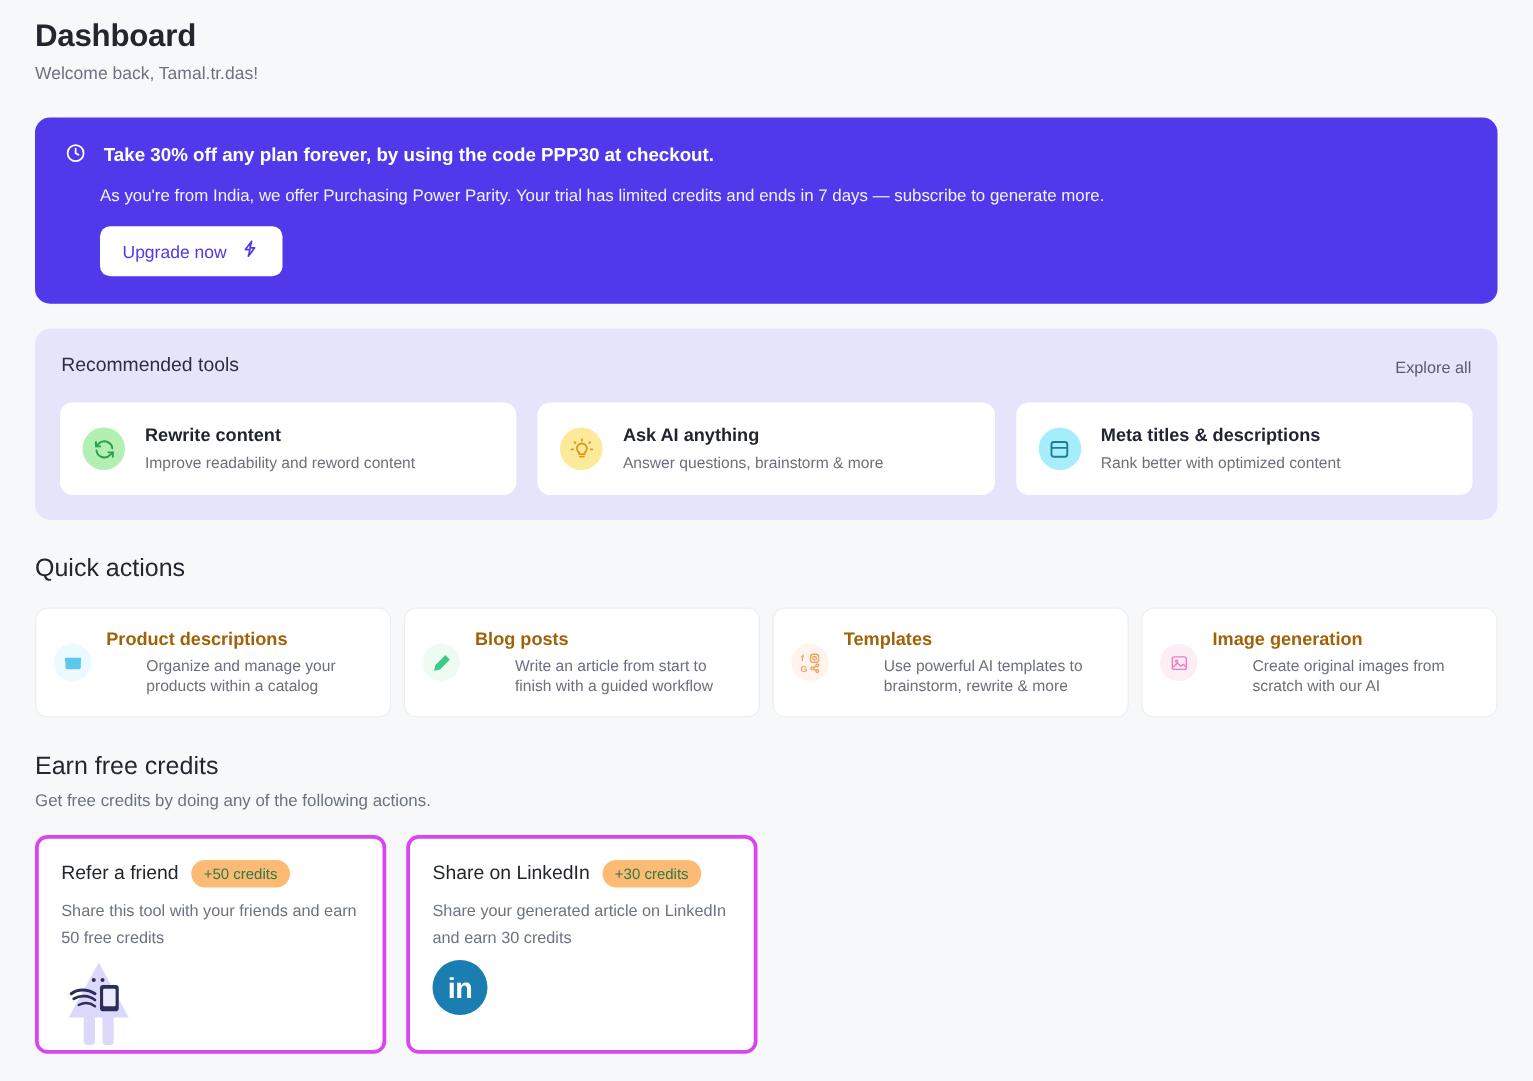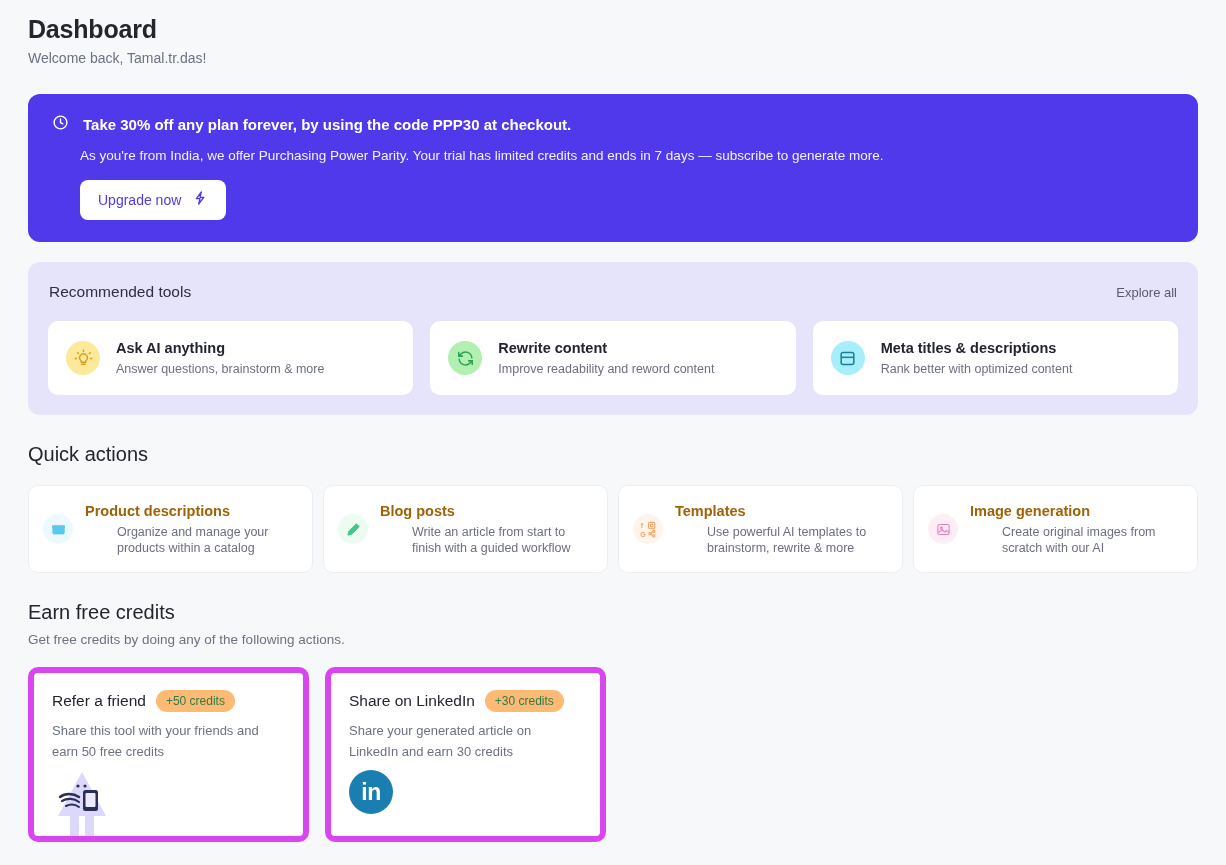--- a/index.html
+++ b/index.html
@@ -196,21 +196,21 @@
     line-height: 18px;
   }
   .earn-cards {
     display: flex;
     gap: 16px;
     margin-top: 18px;
   }
   .earn-card {
     width: 281px;
     background: #ffffff;
-    border: 6px solid #d946ef;
+    border: 3px solid #d946ef;
     border-radius: 10px;
     padding: 17px 18px 0 18px;
     height: 175px;
     position: relative;
     overflow: hidden;
     cursor: pointer;
   }
   .earn-head {
     display: flex;
     align-items: center;
@@ -282,45 +282,45 @@
   </div>
 
   <div class="reco">
     <div class="reco-head">
       <div class="reco-title">Recommended tools</div>
       <div class="explore-all">Explore all</div>
     </div>
     <div class="reco-cards">
 
       <div class="reco-card">
-        <div class="reco-ic ic-yellow">
-          <svg width="19" height="19" viewBox="0 0 24 24" fill="none" stroke="#d99b1c" stroke-width="1.8" stroke-linecap="round">
-            <path d="M9.2 15.2a5 5 0 1 1 5.6 0v1.6H9.2z"></path>
-              <path d="M10 19.3h4"></path>
-            <path d="M12 1.6v1.5M4.6 4.6l1 1M1.6 12h1.5M19.4 5.6l1-1M20.9 12h1.5"></path>
-          </svg>
-        </div>
-        <div>
-          <div class="reco-txt-title">Ask AI anything</div>
-          <div class="reco-txt-sub">Answer questions, brainstorm &amp; more</div>
-        </div>
-      </div>
-
-      <div class="reco-card">
         <div class="reco-ic ic-green">
           <svg width="19" height="19" viewBox="0 0 24 24" fill="none" stroke="#2e9e4f" stroke-width="1.9" stroke-linecap="round" stroke-linejoin="round">
             <path d="M20 11A8 8 0 0 0 6.3 6.3L3.5 9"></path>
               <path d="M3.5 4.5V9H8"></path>
             <path d="M4 13a8 8 0 0 0 13.7 4.7l2.8-2.7"></path>
               <path d="M20.5 19.5V15H16"></path>
           </svg>
         </div>
         <div>
           <div class="reco-txt-title">Rewrite content</div>
           <div class="reco-txt-sub">Improve readability and reword content</div>
+        </div>
+      </div>
+
+      <div class="reco-card">
+        <div class="reco-ic ic-yellow">
+          <svg width="19" height="19" viewBox="0 0 24 24" fill="none" stroke="#d99b1c" stroke-width="1.8" stroke-linecap="round">
+            <path d="M9.2 15.2a5 5 0 1 1 5.6 0v1.6H9.2z"></path>
+              <path d="M10 19.3h4"></path>
+            <path d="M12 1.6v1.5M4.6 4.6l1 1M1.6 12h1.5M19.4 5.6l1-1M20.9 12h1.5"></path>
+          </svg>
+        </div>
+        <div>
+          <div class="reco-txt-title">Ask AI anything</div>
+          <div class="reco-txt-sub">Answer questions, brainstorm &amp; more</div>
         </div>
       </div>
 
       <div class="reco-card">
         <div class="reco-ic ic-cyan">
           <svg width="19" height="19" viewBox="0 0 24 24" fill="none" stroke="#1a7f96" stroke-width="1.9" stroke-linejoin="round">
             <rect x="4" y="4.5" width="16" height="15" rx="2.5"></rect>
               <path d="M4 10.5h16"></path>
           </svg>
         </div>

